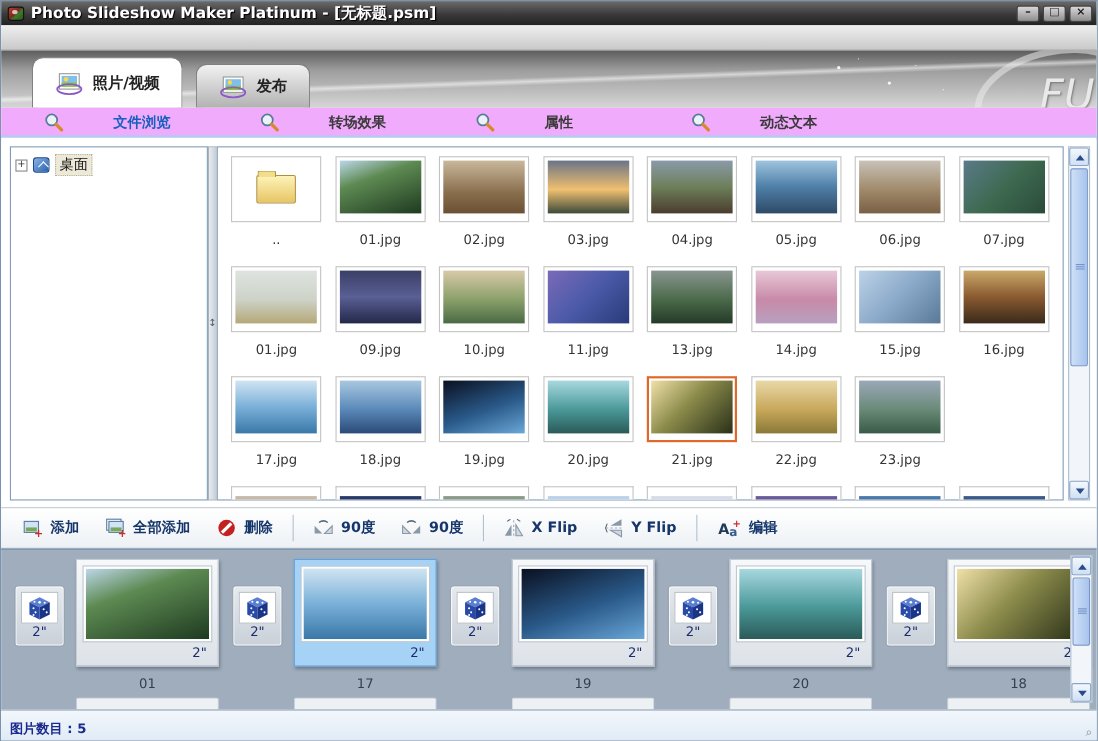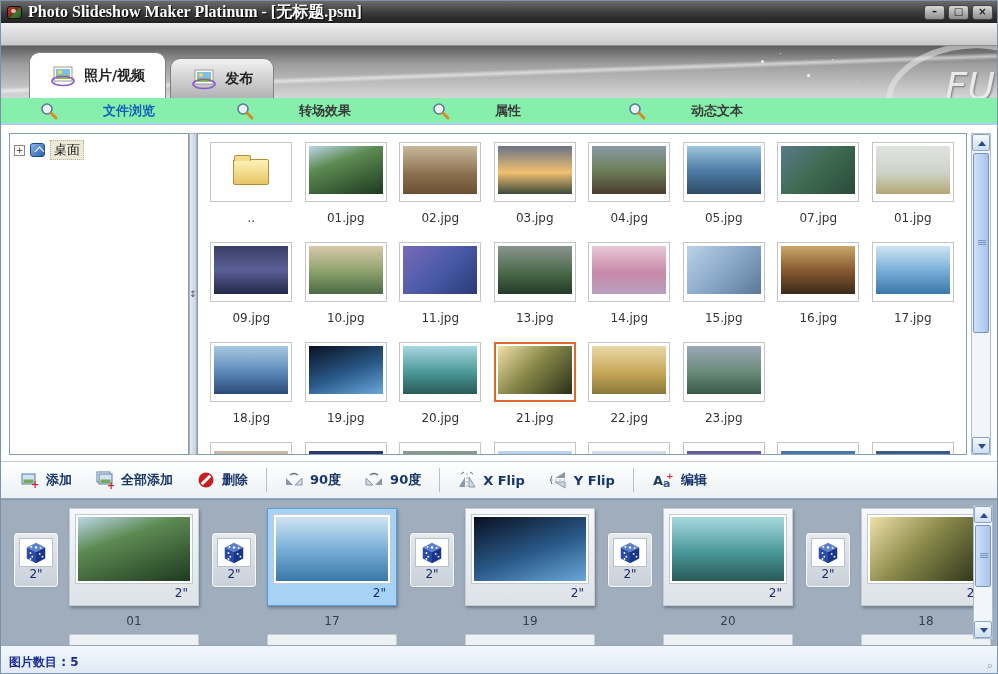--- a/index.html
+++ b/index.html
@@ -6,21 +6,21 @@
   html,body { width:998px; height:674px; overflow:hidden; font-family:"DejaVu Sans","Liberation Sans",sans-serif; }
   body { position:relative; background:#fff; border:1px solid #7a92ac; }
 
   
   .titlebar { position:absolute; left:0; top:0; width:100%; height:22px;
     background:linear-gradient(#6b6b6b,#3a3a3a 55%,#222); display:flex; align-items:center; padding:0 4px; }
   .app-logo { width:15px; height:13px; border-radius:3px; margin:0 6px 0 2px;
     background:linear-gradient(135deg,#c43a2a 0%,#7a2a20 45%,#3a7a2a 60%,#2a5a1a 100%);
     border:1px solid #111; position:relative; }
   .app-logo:after { content:""; position:absolute; left:3px; top:2px; width:5px; height:4px; background:rgba(255,255,255,.7); border-radius:50%; }
-  .title-text { color:#fff; font-size:16px; font-weight:bold; text-shadow:1px 1px 1px #000;font-family:Liberation Serif, serif; }
+  .title-text { color:#fff; font-size:14px; font-weight:bold; text-shadow:1px 1px 1px #000; }
   .winbtns { margin-left:auto; display:flex; gap:3px; }
   .winbtn { width:21px; height:15px; border-radius:3px; border:1px solid #444;
     background:linear-gradient(#d8d8d8,#8e8e8e); color:#1a1a1a; font-size:10px; font-weight:bold;
     display:flex; align-items:center; justify-content:center; line-height:1; }
 
   
   .menubar { position:absolute; left:0; top:22px; width:100%; height:23px;
     background:linear-gradient(#efefef,#c9c9c9); border-bottom:1px solid #8e8e8e;
     display:flex; align-items:center; padding-left:14px; }
   .menu-item { font-size:13px; color:#111; padding:2px 24px; }
@@ -32,26 +32,26 @@
     background:linear-gradient(rgba(255,255,255,.0),rgba(255,255,255,.55),rgba(255,255,255,0)); transform:rotate(-2deg); }
   .decor-circle { position:absolute; right:-38px; top:-2px; width:150px; height:90px;
     border:6px solid rgba(235,235,235,.55); border-radius:50%; transform:rotate(-12deg); }
   .decor-text { position:absolute; right:2px; top:18px; font-size:38px; font-style:italic;
     color:#e9e9e9; text-shadow:1px 1px 2px #777; }
   .sparkle { position:absolute; width:3px; height:3px; border-radius:50%; background:#fff; opacity:.9;
     box-shadow:18px -8px 0 -1px #fff, 46px 14px 0 0 #fff, 70px -2px 0 -1px #fff, 95px 20px 0 -1px #fff; }
   .tabs { position:absolute; left:28px; bottom:0; display:flex; align-items:flex-end; }
   .tab { display:flex; align-items:center; gap:8px; padding:4px 20px; height:40px;
     border:1px solid #808080; border-bottom:none; border-radius:10px 10px 0 0;
-    background:linear-gradient(#f2f2f2,#b2b2b2); font-size:14px; font-weight:bold; color:#222; margin-right:4px; }
+    background:linear-gradient(#f2f2f2,#b2b2b2); font-size:14px; font-weight:bold; color:#222; margin-right:12px; }
   .tab.active { height:46px; background:#fff; }
   .tab svg { width:26px; height:26px; }
 
   
-  .subtoolbar { position:absolute; left:0; top:97px; width:100%; height:27px; background:#86efac;
+  .subtoolbar { position:absolute; left:0; top:97px; width:100%; height:27px; background:#f0abfc;
     border-bottom:2px solid #a8d0f0; display:flex; align-items:center; padding-left:38px; }
   .sub-item { display:flex; align-items:center; gap:44px; width:196px; font-size:13px; font-weight:bold; color:#3a3a3a; }
   .sub-item.active .sub-label { color:#1560bd; }
   .sub-item svg { width:20px; height:20px; flex:none; }
 
   
   .content { position:absolute; left:0; top:126px; width:100%; height:334px; background:#fff; }
   .tree-panel { position:absolute; left:8px; top:6px; width:180px; height:322px;
     border:1px solid #7f9db9; background:#fff; padding:6px 4px; }
   .tree-row { display:flex; align-items:center; gap:5px; }
@@ -278,20 +278,27 @@
         <div class="cell">
           <div class="thumb">
 
             <div class="thumb-img" style="background: linear-gradient(rgb(159, 196, 221) 0%, rgb(78, 127, 168) 50%, rgb(46, 74, 102) 100%);"></div>
           </div>
           <div class="cell-label">05.jpg</div>
         </div>
         <div class="cell">
           <div class="thumb">
 
+            <div class="thumb-img" style="background: linear-gradient(rgb(200, 194, 184) 0%, rgb(160, 138, 106) 55%, rgb(122, 95, 69) 100%);"></div>
+          </div>
+          <div class="cell-label">06.jpg</div>
+        </div>
+        <div class="cell">
+          <div class="thumb">
+
             <div class="thumb-img" style="background: linear-gradient(135deg, rgb(90, 122, 138) 0%, rgb(62, 106, 80) 50%, rgb(42, 74, 58) 100%);"></div>
           </div>
           <div class="cell-label">07.jpg</div>
         </div>
         <div class="cell">
           <div class="thumb">
 
             <div class="thumb-img" style="background: linear-gradient(rgb(223, 227, 224) 0%, rgb(205, 211, 200) 55%, rgb(181, 168, 120) 100%);"></div>
           </div>
           <div class="cell-label">01.jpg</div>

